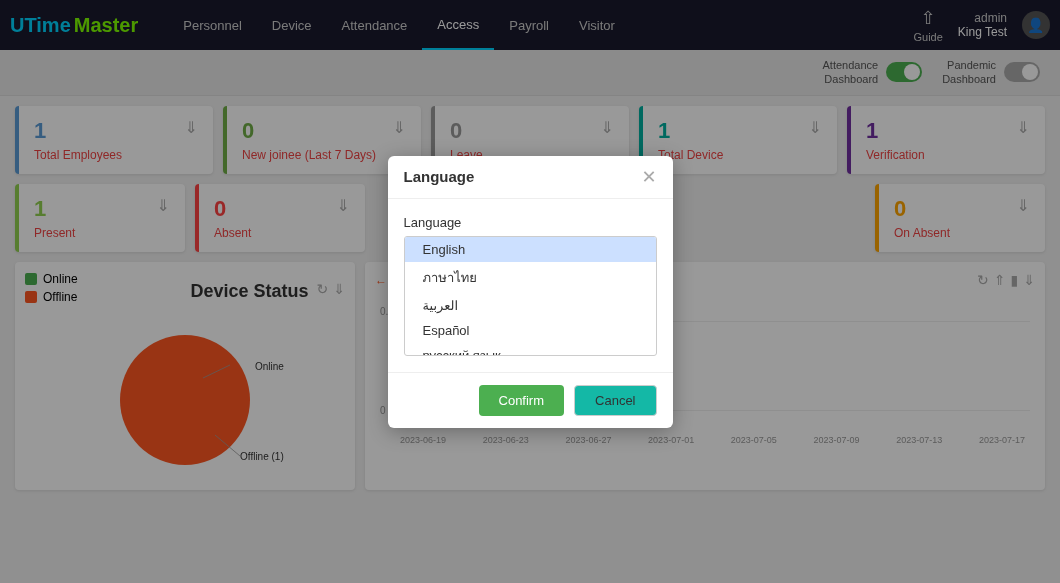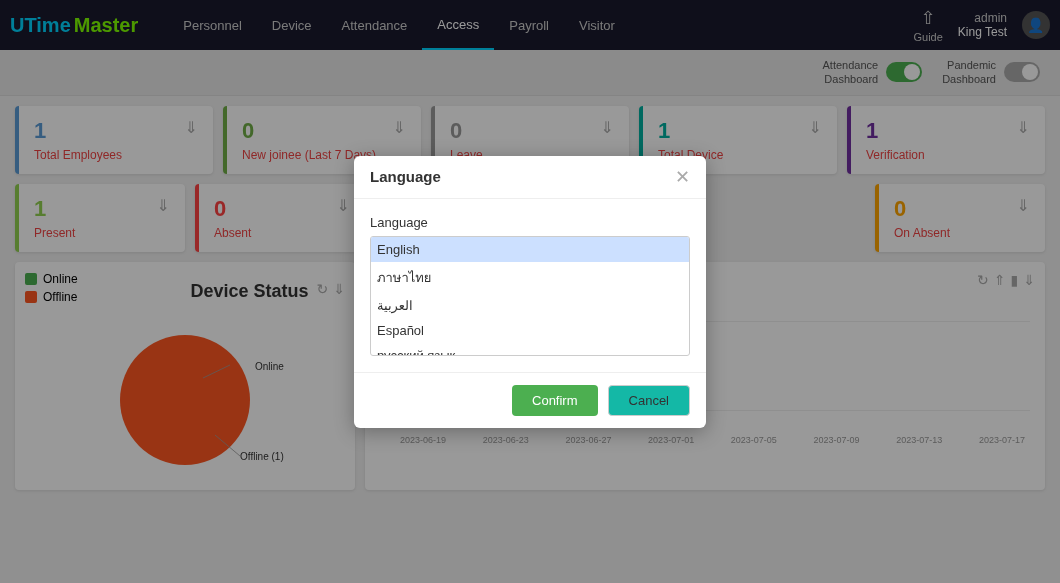--- a/index.html
+++ b/index.html
@@ -182,21 +182,21 @@
       top: 0; left: 0; right: 0; bottom: 0;
       background: rgba(0,0,0,0.4);
       display: flex;
       align-items: center;
       justify-content: center;
       z-index: 100;
     }
     .modal {
       background: #fff;
       border-radius: 6px;
-      width: 352px;
+      width: 285px;
       box-shadow: 0 4px 20px rgba(0,0,0,0.3);
       overflow: hidden;
     }
     .modal-header {
       display: flex;
       align-items: center;
       justify-content: space-between;
       padding: 12px 16px;
       border-bottom: 1px solid #eee;
     }
@@ -206,21 +206,21 @@
     .modal-lang-label { font-size: 13px; color: #333; margin-bottom: 6px; }
     .modal-listbox {
       width: 100%;
       height: 120px;
       border: 1px solid #ccc;
       border-radius: 3px;
       overflow-y: auto;
       font-size: 13px;
     }
     .lang-option {
-      padding: 5px 6px;
+      padding: 5px 18px;
       cursor: pointer;
       color: #333;
     }
     .lang-option.selected { background: #cce0ff; }
     .modal-footer {
       display: flex;
       justify-content: flex-end;
       padding: 12px 16px;
       gap: 10px;
       border-top: 1px solid #eee;

